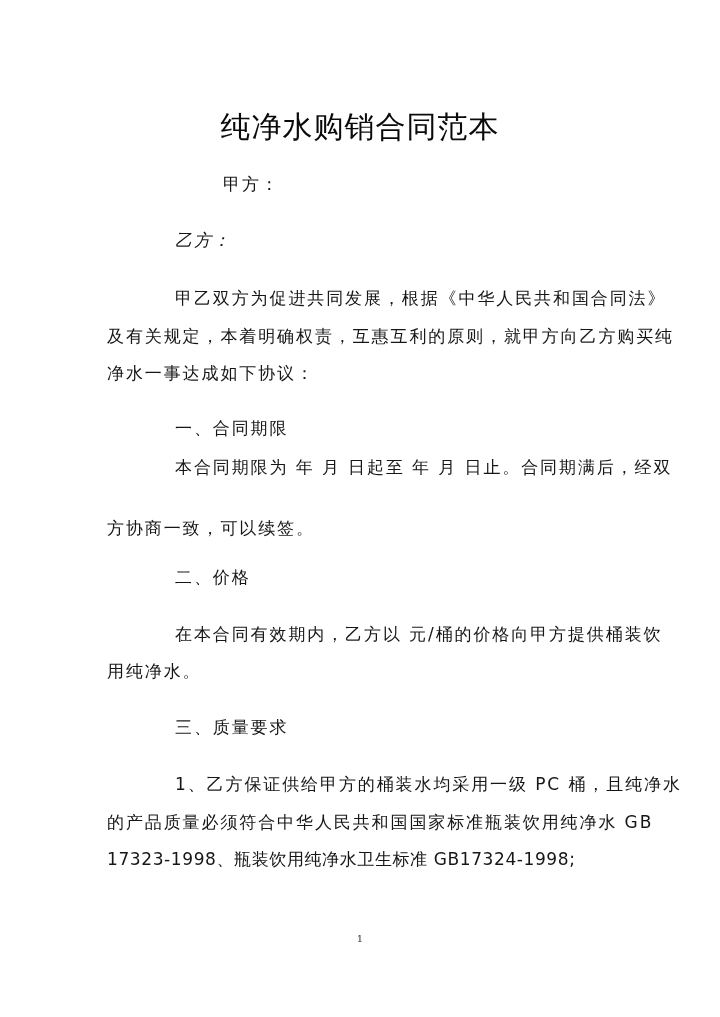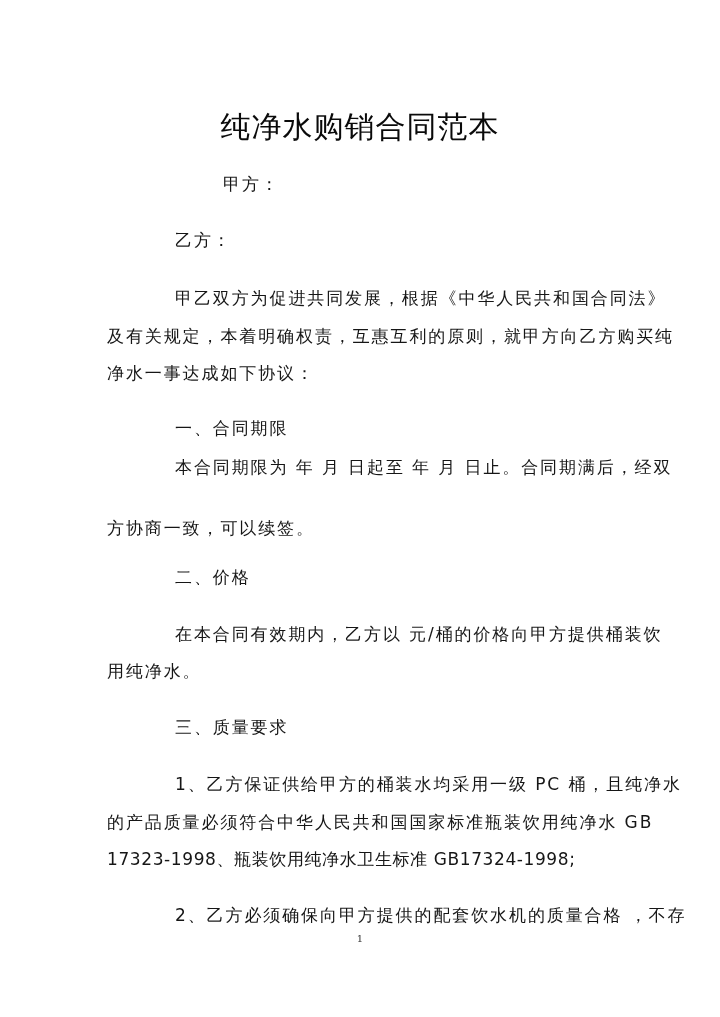--- a/index.html
+++ b/index.html
@@ -56,35 +56,34 @@
     }
   </style>
 </head>
 <body>
 
 <div class="page">
 
   <div class="title">纯净水购销合同范本</div>
 
   <div class="line indent" style="top:173px;margin-left:48px;">甲方：</div>
-  <div class="line indent" style="top:229px;">乙方：</div>
+  <div class="line indent" style="top:229px;font-style:italic;">乙方：</div>
 
   <div class="line justify" style="top:325px;">及有关规定，本着明确权责，互惠互利的原则，就甲方向乙方购买纯</div>
   <div class="line indent justify" style="top:287px;">甲乙双方为促进共同发展，根据《中华人民共和国合同法》</div>
   <div class="line" style="top:362px;">净水一事达成如下协议：</div>
 
   <div class="line indent" style="top:417px;">一、合同期限</div>
   <div class="line indent justify" style="top:456px;">本合同期限为 年 月 日起至 年 月 日止。合同期满后，经双</div>
   <div class="line" style="top:519px;font-family:Liberation Mono, monospace;">方协商一致，可以续签。</div>
 
   <div class="line indent justify" style="top:623px;">在本合同有效期内，乙方以 元/桶的价格向甲方提供桶装饮</div>
   <div class="line indent" style="top:566px;">二、价格</div>
   <div class="line" style="top:660px;">用纯净水。</div>
 
   <div class="line indent" style="top:716px;">三、质量要求</div>
   <div class="line indent justify" style="top:773px;">1、乙方保证供给甲方的桶装水均采用一级 PC 桶，且纯净水</div>
   <div class="line justify" style="top:811px;">的产品质量必须符合中华人民共和国国家标准瓶装饮用纯净水  GB</div>
   <div class="line" style="top:848px; letter-spacing:0.6px;">17323-1998、瓶装饮用纯净水卫生标准 GB17324-1998;</div>
 
-  <div class="line indent justify" style="top:904px;">2、乙方必须确保向甲方提供的配套饮水机的质量合格 ，不存</div>
 
   <div class="pagenum">1</div>
 </div>
 
 </body></html>

